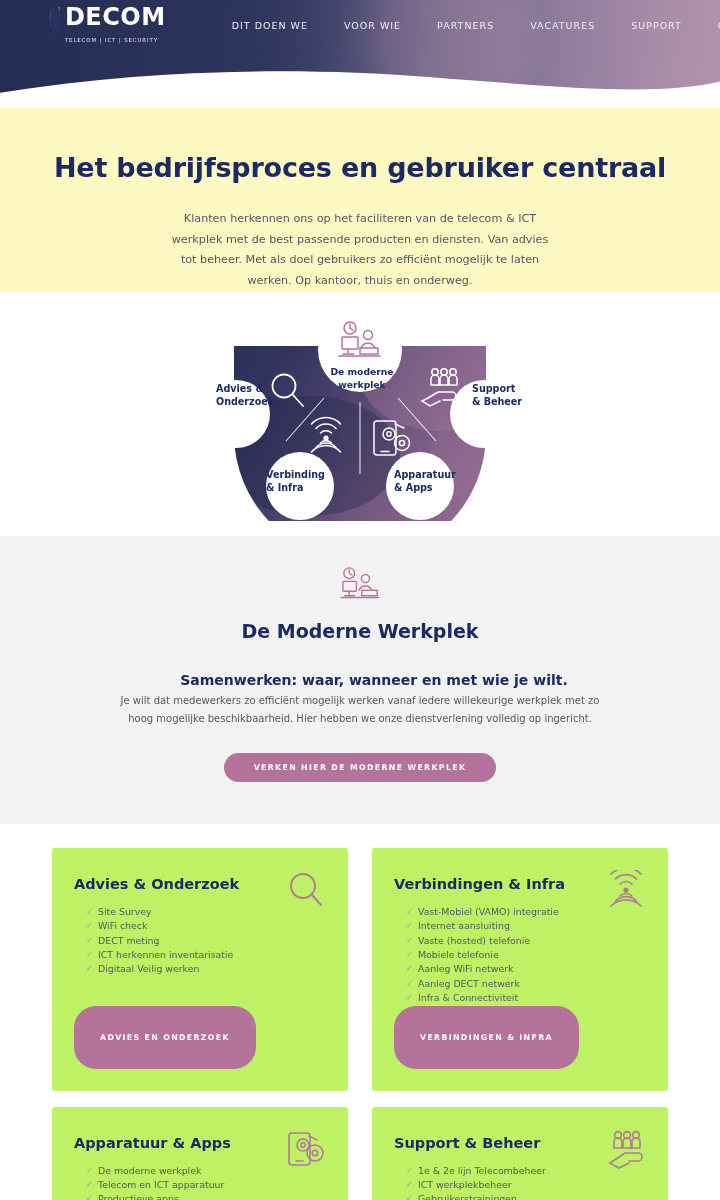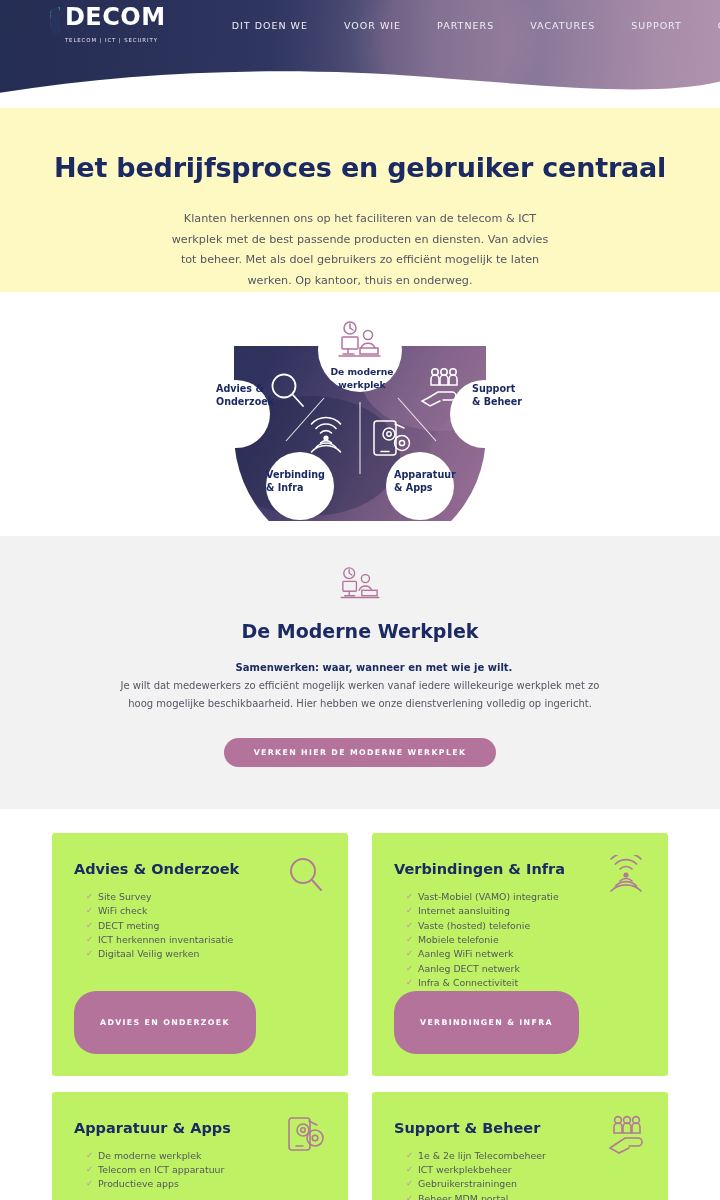--- a/index.html
+++ b/index.html
@@ -192,22 +192,22 @@
     text-align: center;
   }
   .band h2 {
     font-size: 19px;
     font-weight: 700;
     color: #1b2a63;
     margin-top: 14px;
     font-family: "DejaVu Sans", sans-serif;
   }
   .band-lead {
-    margin-top: 20px;
-    font-size: 10px;
+    margin-top: 30px;
+    font-size: 14px;
     font-weight: 700;
     color: #1b2a63;
     font-family: "DejaVu Sans", sans-serif;
     padding-left: 28px;
   }
   .band-body {
     margin: 4px auto 0;
     width: 480px;
     font-size: 10px;
     line-height: 1.85;

